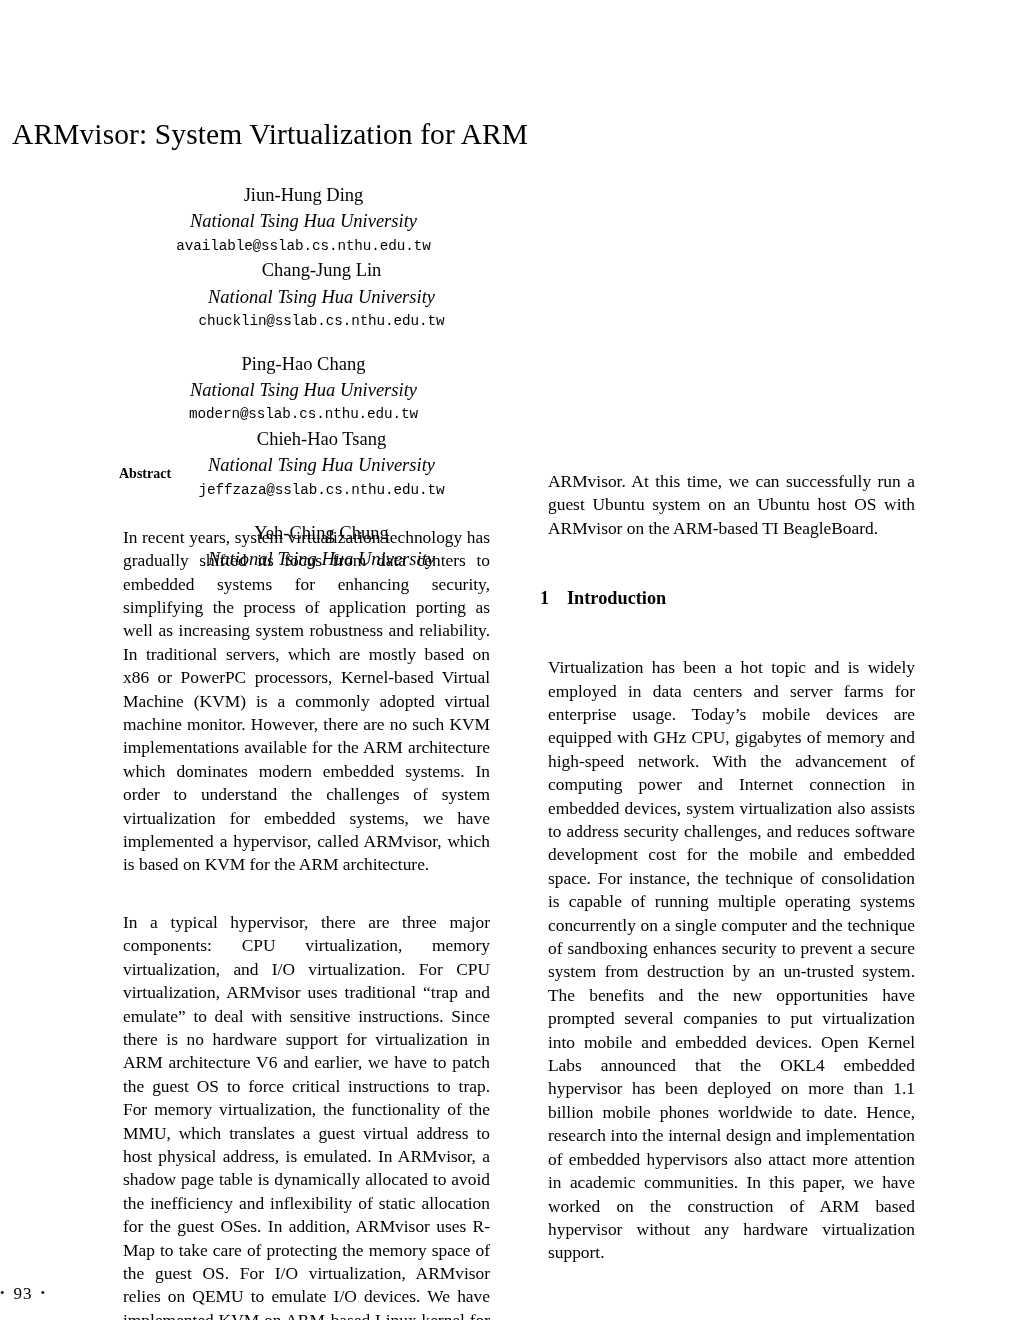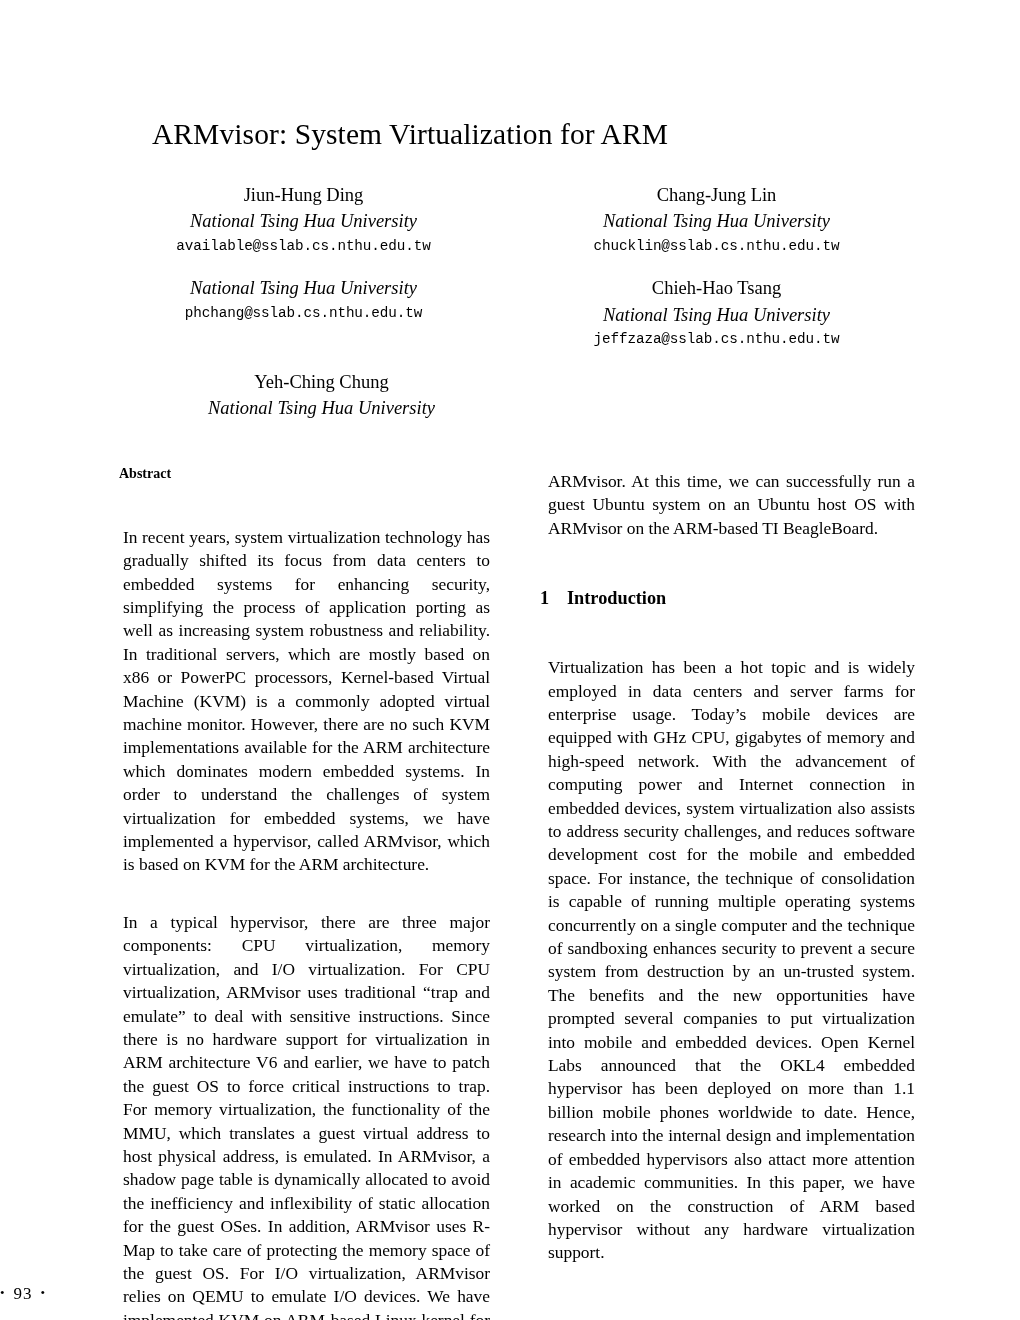--- a/index.html
+++ b/index.html
@@ -16,36 +16,38 @@
     color: #000000;
     overflow: hidden;
   }
 
   
   .title {
     position: absolute;
     top: 118px;
     left: 0;
     width: 820px;
-    text-align: center;
+    text-align: left;
     font-size: 29.5px;
     letter-spacing: 0.1px;
     line-height: 1.15;
+    padding-left: 12px;
   }
 
   
   .authors {
     position: absolute;
     top: 182px;
     left: 115px;
     width: 790px;
   }
   .author-row {
     display: flex;
     margin-bottom: 18px;
+    flex-direction: column;
   }
   .author-cell {
     width: 50%;
     text-align: center;
     box-sizing: border-box;
   }
   .author-cell.left  { padding-right: 18px; }
   .author-cell.right { padding-left: 18px; }
   .author-name {
     font-size: 18.5px;
@@ -140,22 +142,23 @@
       </div>
       <div class="author-cell right">
         <div class="author-name">Chang-Jung Lin</div>
         <div class="author-affil">National Tsing Hua University</div>
         <div class="author-email">chucklin@sslab.cs.nthu.edu.tw</div>
       </div>
     </div>
 
     <div class="author-row">
       <div class="author-cell left">
-        <div class="author-affil">National Tsing Hua University</div>
-        <div class="author-email">phchang@sslab.cs.nthu.edu.tw</div>
+        <div class="author-name">Ping-Hao Chang</div>
+        <div class="author-affil">National Tsing Hua University</div>
+        <div class="author-email">modern@sslab.cs.nthu.edu.tw</div>
       </div>
       <div class="author-cell right">
         <div class="author-name">Chieh-Hao Tsang</div>
         <div class="author-affil">National Tsing Hua University</div>
         <div class="author-email">jeffzaza@sslab.cs.nthu.edu.tw</div>
       </div>
     </div>
 
     <div class="author-row">
       <div class="author-cell right">

